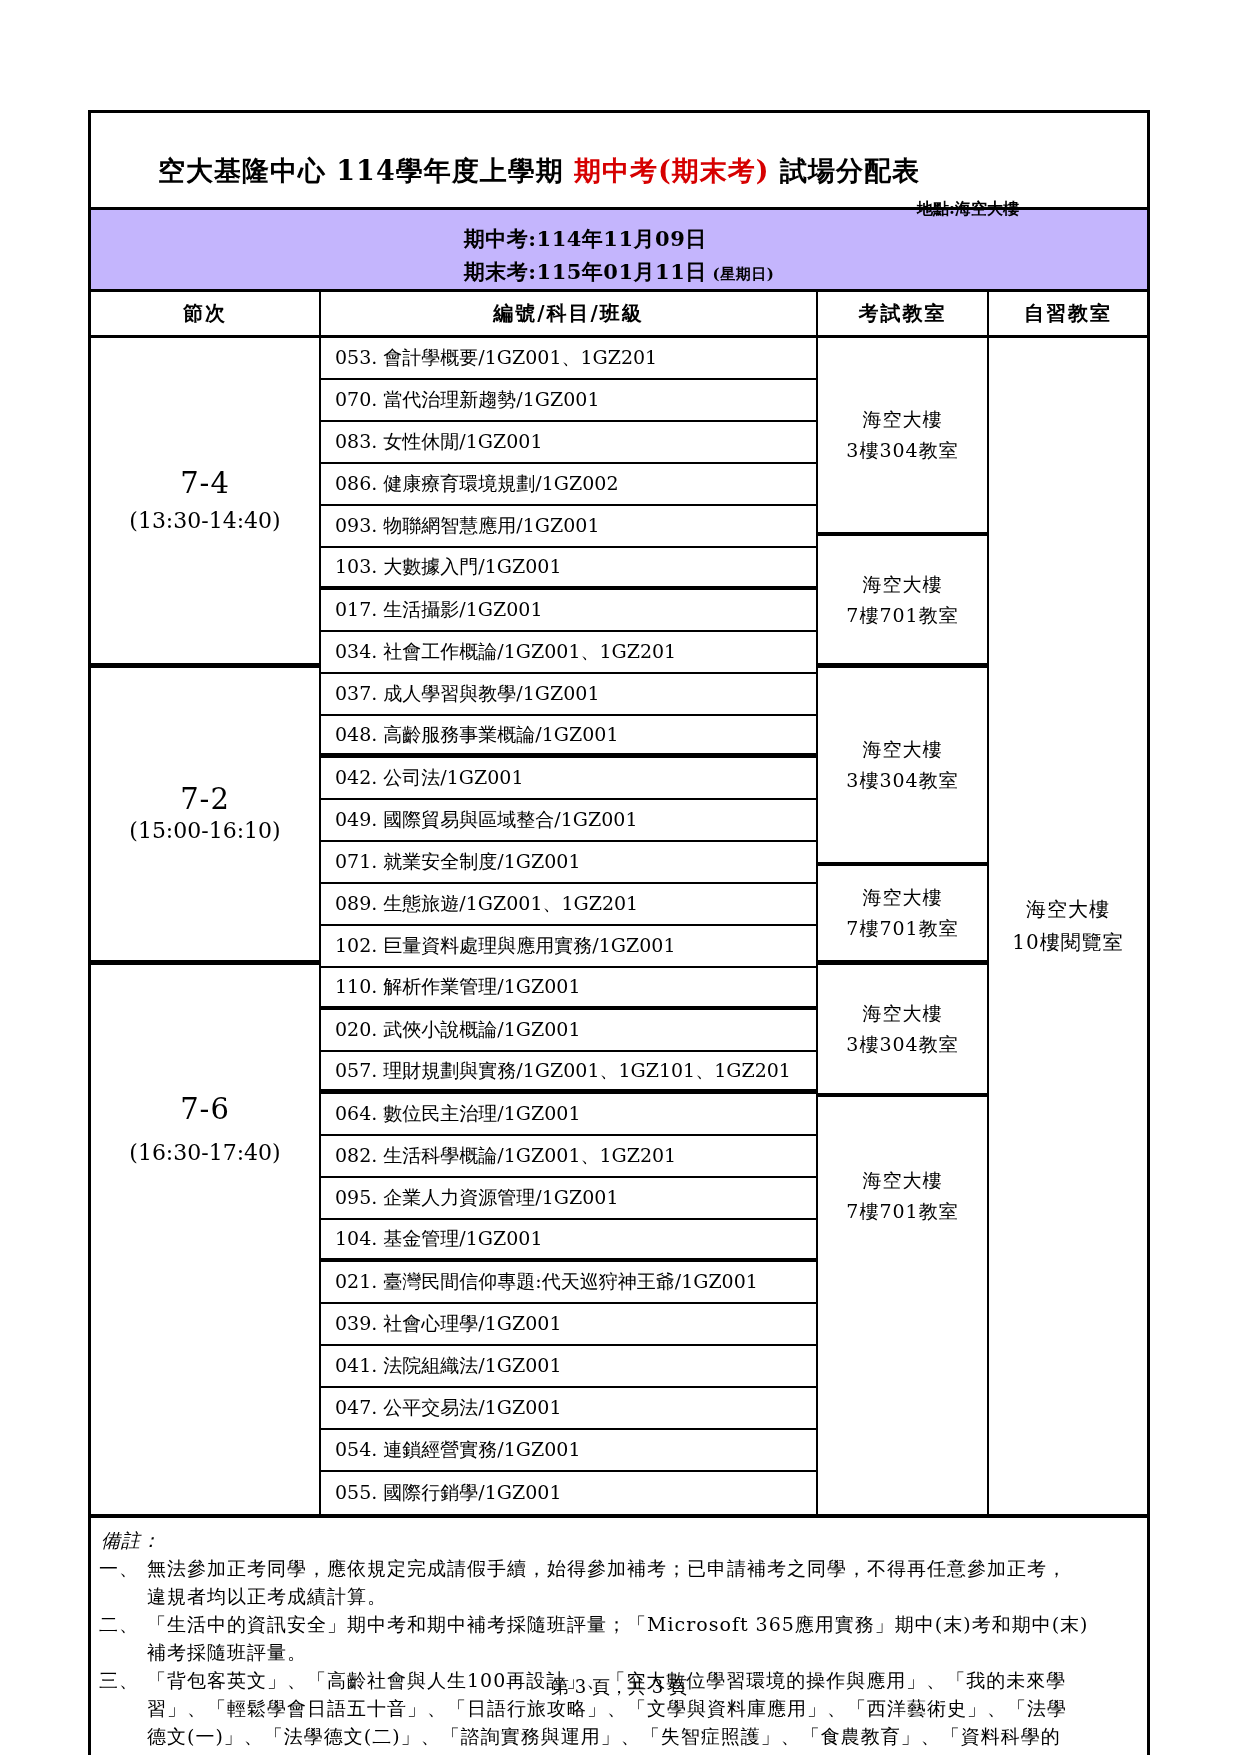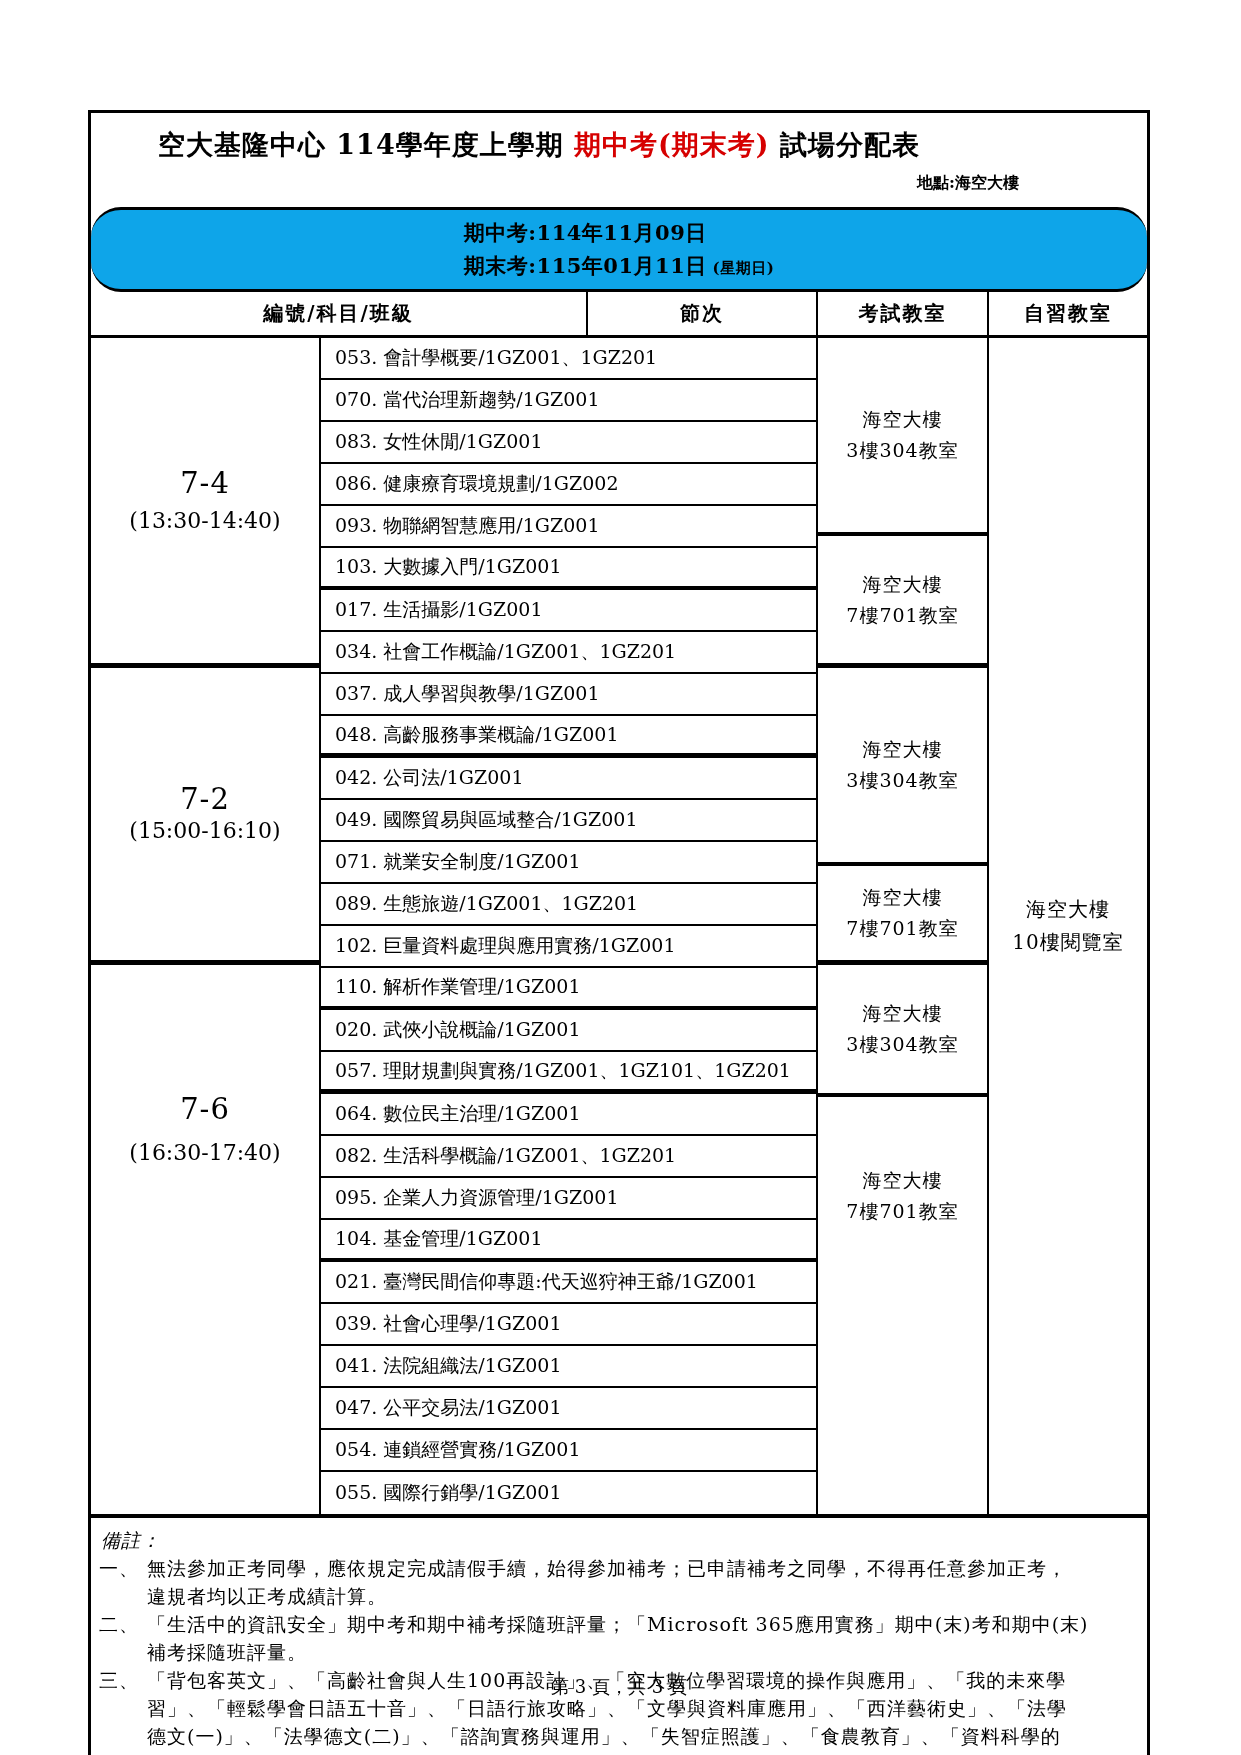--- a/index.html
+++ b/index.html
@@ -18,36 +18,36 @@
     background:#fff;
   }
   
   .title-block{height:94px;box-sizing:border-box;padding-top:14px;}
   .doc-title{
     text-align:center;
     padding-right:160px;
     font-size:27px;font-weight:bold;
     letter-spacing:1px;
     white-space:nowrap;
+    margin-top:26px;
   }
   .location{
     text-align:right;
     padding-right:128px;
     font-size:16px;font-weight:bold;
     margin-top:10px;
   }
   
   .date-band{
     height:85px;box-sizing:border-box;
-    background:#0ea5e9;
+    background:#c4b5fd;
     border-top:3px solid #000;
     border-bottom:3px solid #000;
     text-align:center;
-    padding-top:6px;
-    border-radius:30px;
+    padding-top:12px;
   }
   .date-lines{display:inline-block;text-align:left;}
   .date-line{
     font-size:21px;font-weight:bold;line-height:33px;
     letter-spacing:0.5px;
   }
   .small-note{font-size:15px;font-weight:bold;}
   
   .header-row{
     display:flex;height:46px;box-sizing:border-box;
@@ -128,22 +128,22 @@
     </div>
 
     <div class="date-band">
       <div class="date-lines">
         <div class="date-line">期中考:114年11月09日</div>
         <div class="date-line"><span>期末考:115年01月11日</span><span class="small-note"> (星期日)</span></div>
       </div>
     </div>
 
     <div class="header-row">
+      <div class="header-cell hc1">節次</div>
       <div class="header-cell hc2">編號/科目/班級</div>
-      <div class="header-cell hc1">節次</div>
       <div class="header-cell hc3">考試教室</div>
       <div class="header-cell hc4">自習教室</div>
     </div>
 
     <div class="table-body">
       <div class="col-period" id="col-period">
           <div class="period-cell" style="height: 330px; gap: 6px;">
             <div class="period-num">7-4</div>
             <div class="period-time">(13:30-14:40)</div>
           </div>

